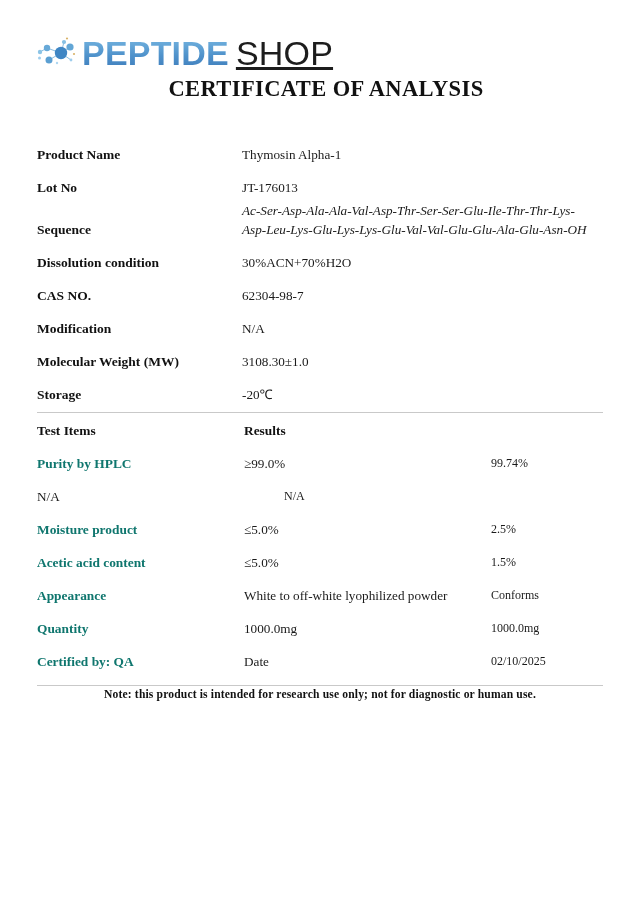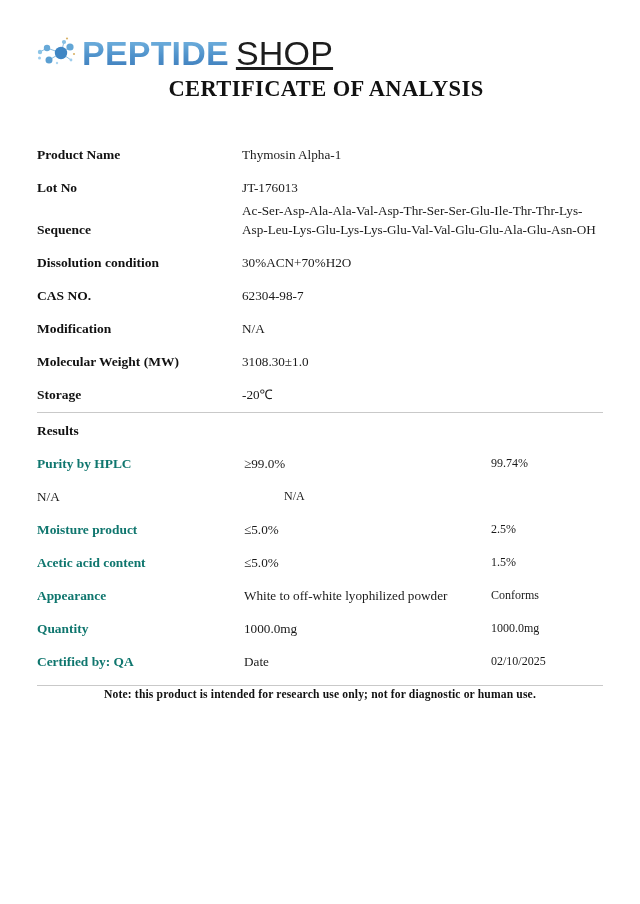--- a/index.html
+++ b/index.html
@@ -97,20 +97,21 @@
   }
   .info-value {
     flex: 1 1 auto;
     font-size: 13.2px;
     line-height: 1.45;
     color: #1a1a1a;
   }
   .info-value .seq-line {
     display: block;
     white-space: nowrap;
+    font-style: italic;
   }
 
   
   .rule {
     position: absolute;
     left: 37px;
     width: 566px;
     height: 1px;
     background: #c9c9c9;
   }
@@ -248,20 +249,21 @@
       <div class="info-value">-20℃</div>
     </div>
 
   </div>
 
   <div class="rule rule-table-top"></div>
 
   <div class="result-table">
 
     <div class="result-row result-head">
+      <div class="col-item">Test Items</div>
       <div class="col-result">Results</div>
     </div>
 
     <div class="result-row">
       <div class="col-item">Purity by HPLC</div>
       <div class="col-spec">≥99.0%</div>
       <div class="col-result">99.74%</div>
     </div>
 
     <div class="result-row">

